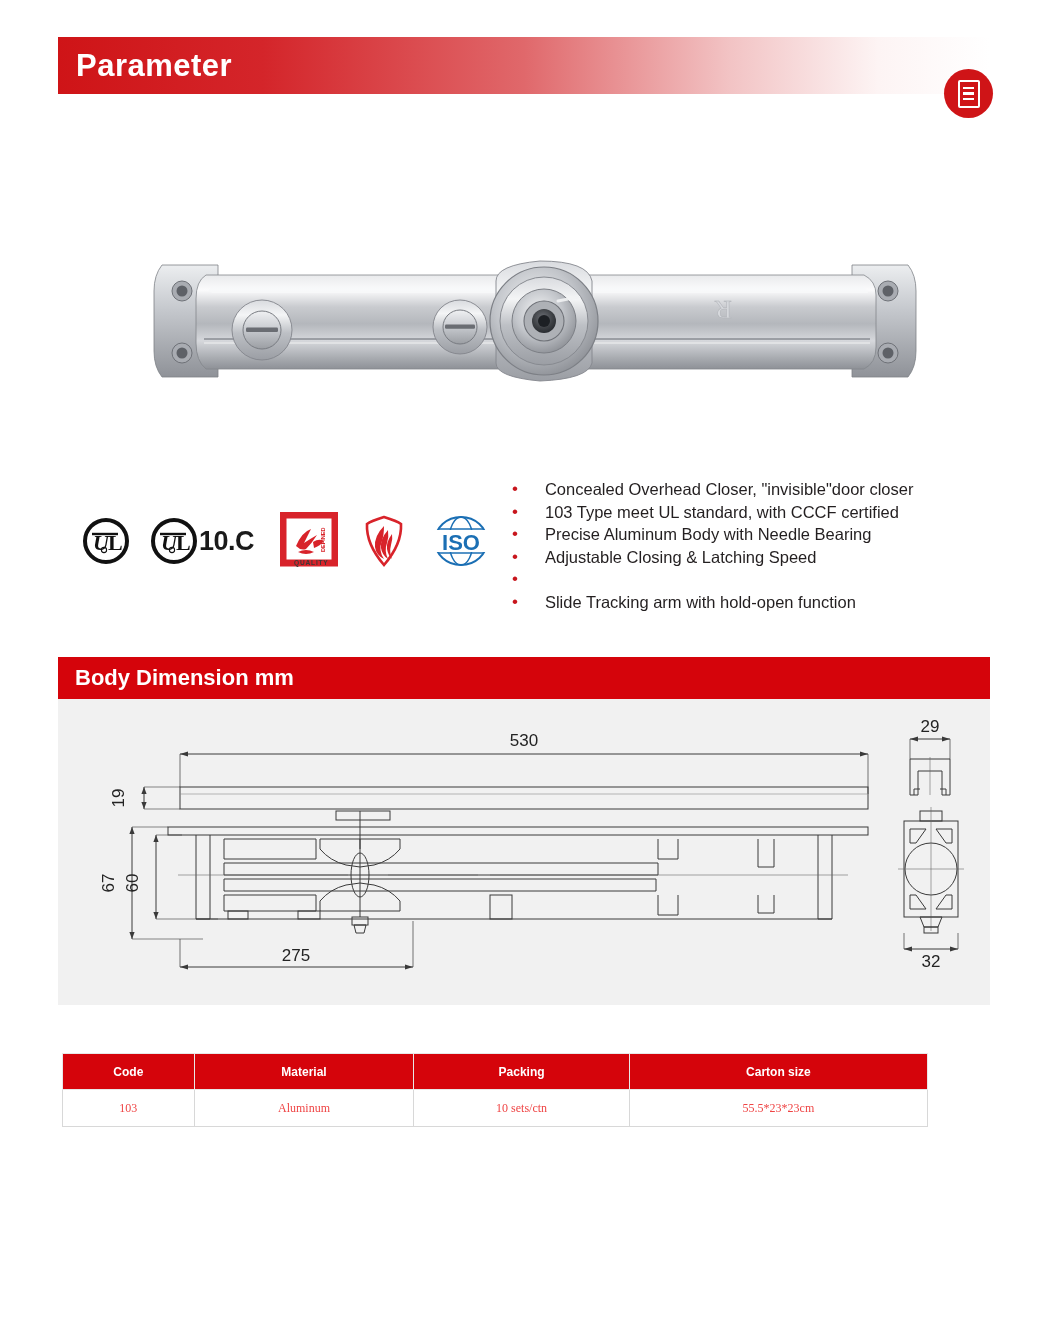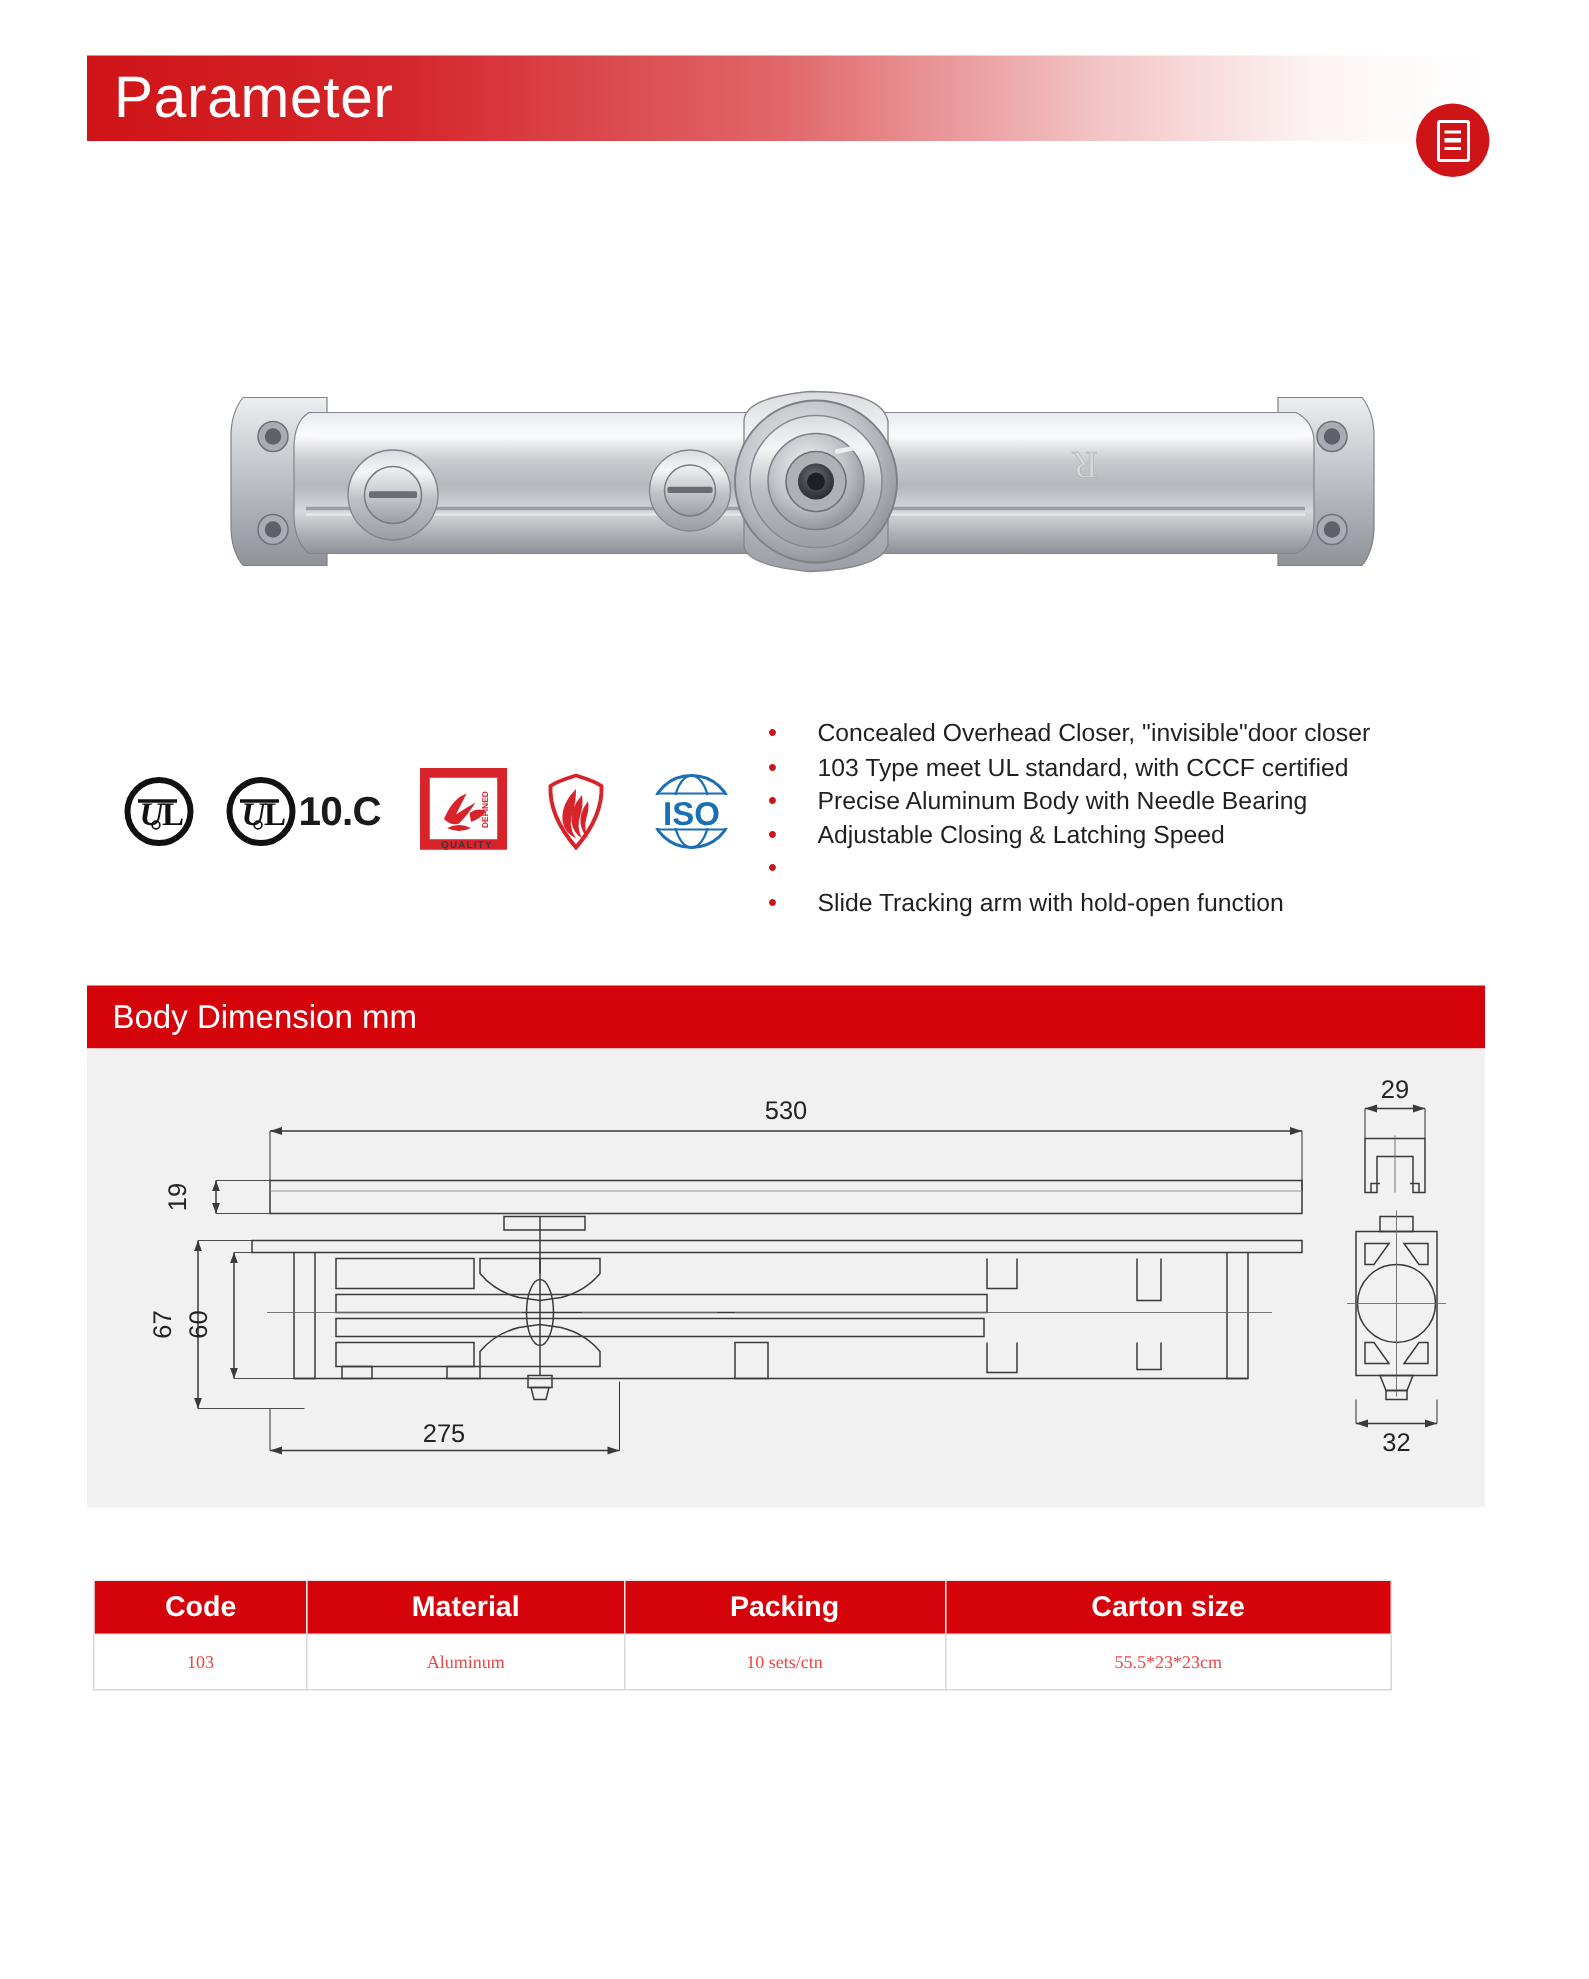--- a/index.html
+++ b/index.html
@@ -15,21 +15,21 @@
   }
 
   
   .header-bar{
     position:absolute; left:58px; top:37px; width:932px; height:57px;
     background:linear-gradient(to right,#cf1417 0%, #d4252a 22%, #e0686b 50%, #f2c3c4 72%, #fdf4f4 88%, #ffffff 100%);
     display:flex; align-items:center;
   }
   .header-title{
     margin-left:18px;
-    font-size:39px; font-weight:normal; color:#ffffff;
+    font-size:31px; font-weight:bold; color:#ffffff;
     letter-spacing:0.5px; line-height:1;text-align:right;
   }
   .header-icon{
     position:absolute; right:-3px; top:32px;
     width:49px; height:49px; border-radius:50%;
     background:#cf1417;
     display:flex; align-items:center; justify-content:center;
   }
   .doc-glyph{ width:22px; height:28px; border:2.4px solid #fff; border-radius:2px;
     display:flex; flex-direction:column; justify-content:center; gap:3px; padding:0 3.5px;}
@@ -61,36 +61,36 @@
   .feature-item{ display:flex; align-items:flex-start; }
   .bullet{ color:#c8161d; font-size:17px; line-height:22.6px; margin-right:7px; }
   .feature-text{ white-space:nowrap;margin-left:20px; }
 
   
   .bd-bar{
     position:absolute; left:58px; top:657px; width:932px; height:42px;
     background:#d5040b;
     display:flex; align-items:center;
   }
-  .bd-title{ margin-left:17px; font-size:22px; font-weight:normal; color:#fff; }
+  .bd-title{ margin-left:17px; font-size:22px; font-weight:bold; color:#fff; }
 
   .bd-panel{
     position:absolute; left:58px; top:699px; width:932px; height:306px;
     background:#f1f1f1;
   }
   .bd-svg{ position:absolute; left:0; top:0; width:932px; height:306px; }
 
   
   .spec-table{
     position:absolute; left:62px; top:1053px; width:866px;
     border-collapse:collapse;
   }
   .spec-table th{
     background:#d5040b; color:#fff;
-    font-size:19px; font-weight:bold;
+    font-size:12px; font-weight:bold;
     height:36px; text-align:center;
     border:1px solid #e8e8e8;
   }
   .spec-table td{
     background:#fff; color:#ef4444;
     font-size:12px; height:37px; text-align:center;
     border:1px solid #d8d8d8;
     font-family:Liberation Serif, serif;
   }
 </style>

